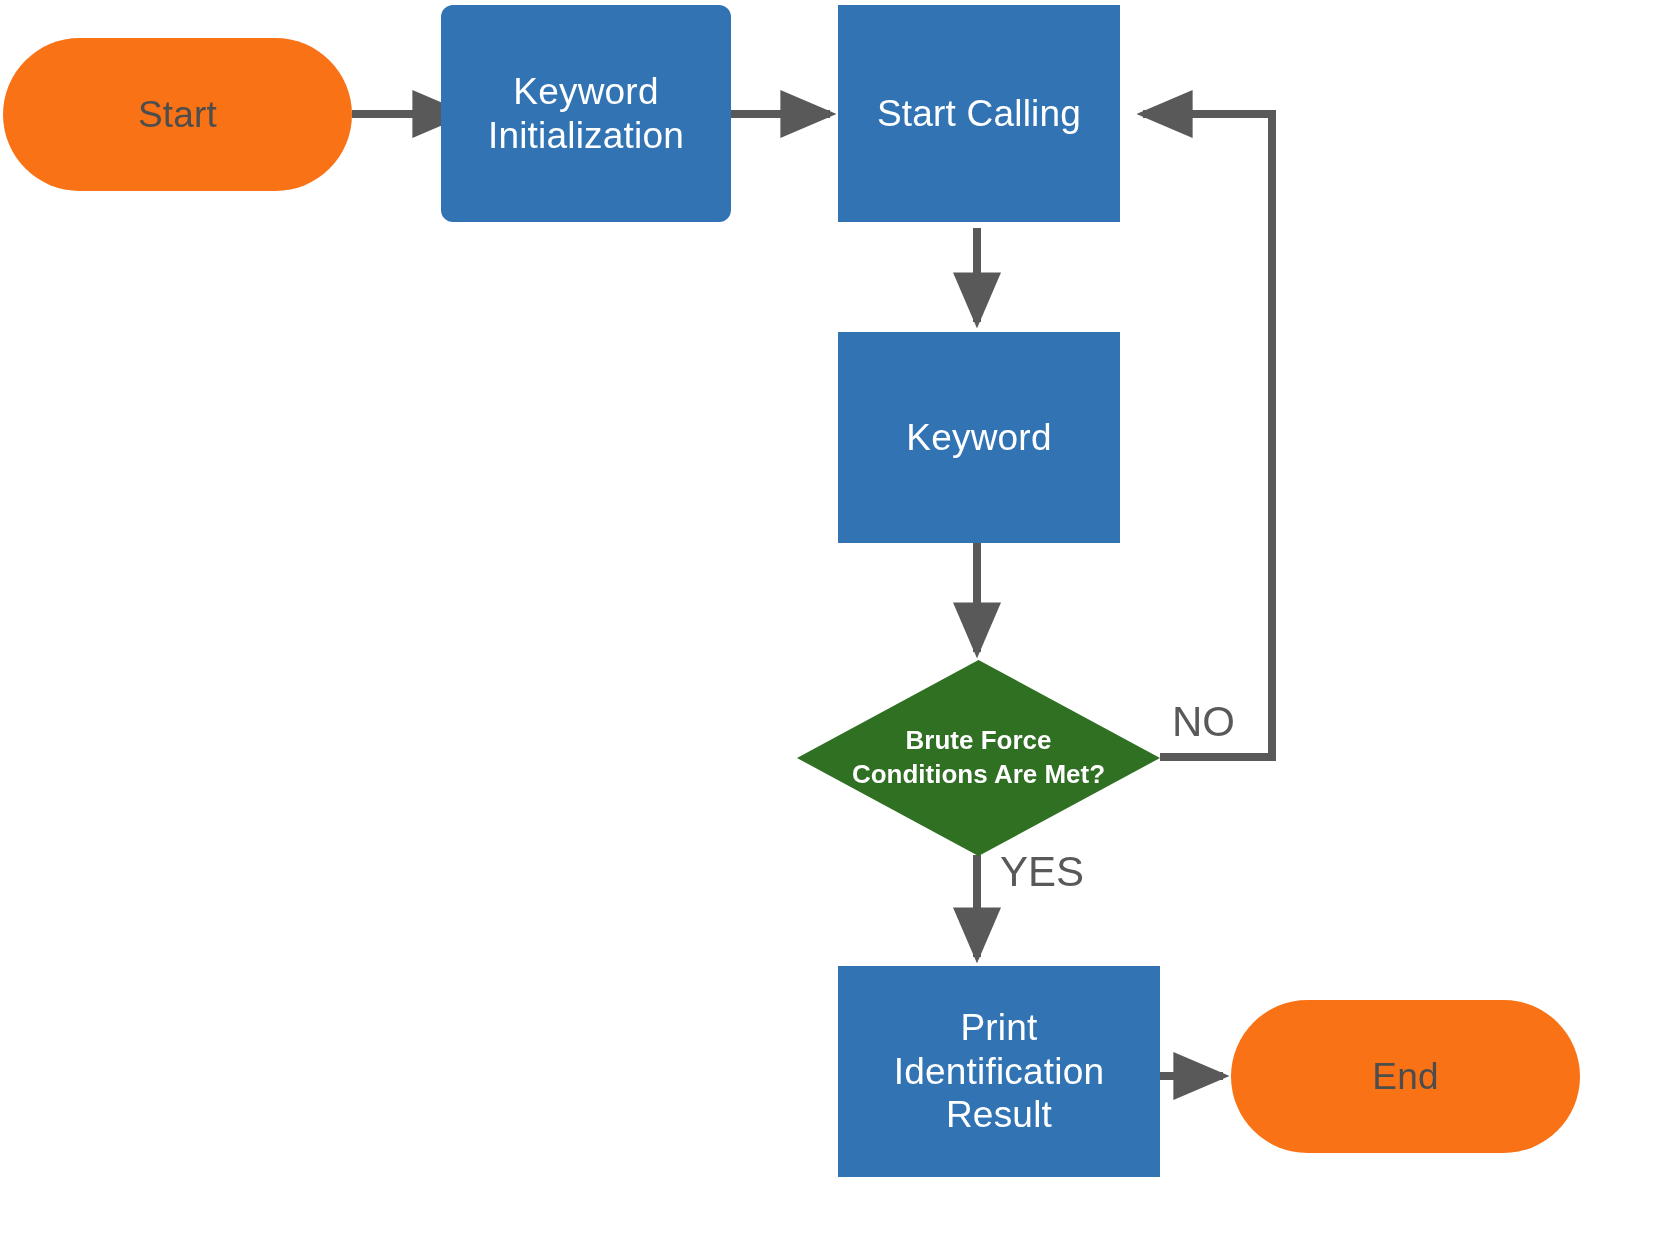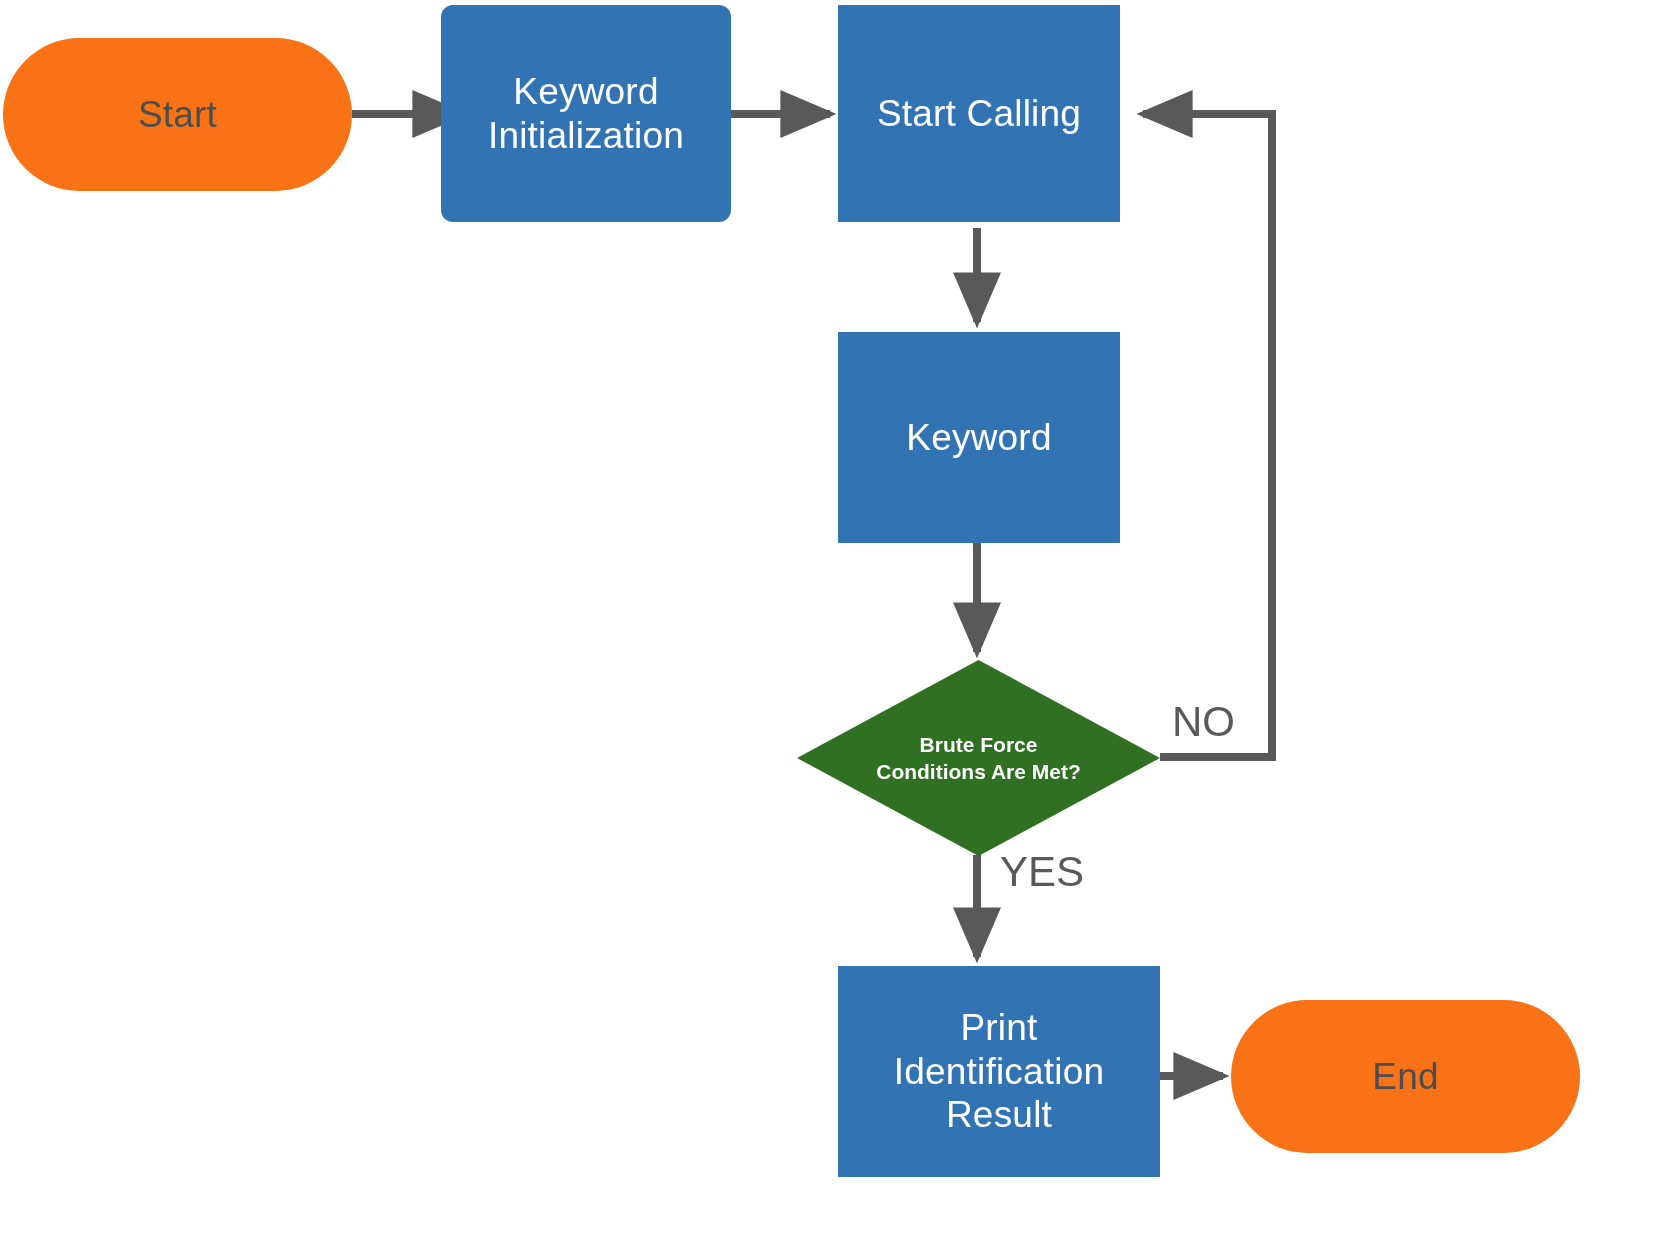--- a/index.html
+++ b/index.html
@@ -43,21 +43,21 @@
     letter-spacing: 0.2px;
   }
   .node-process {
     background: #3273b4;
     color: #ffffff;
     font-size: 37px;
     letter-spacing: 0.2px;
   }
   .node-decision {
     color: #ffffff;
-    font-size: 21px;
+    font-size: 26px;
     font-weight: bold;
     background: transparent;
   }
   .diamond-shape {
     position: absolute;
     left: 0;
     top: 0;
     width: 100%;
     height: 100%;
   }

